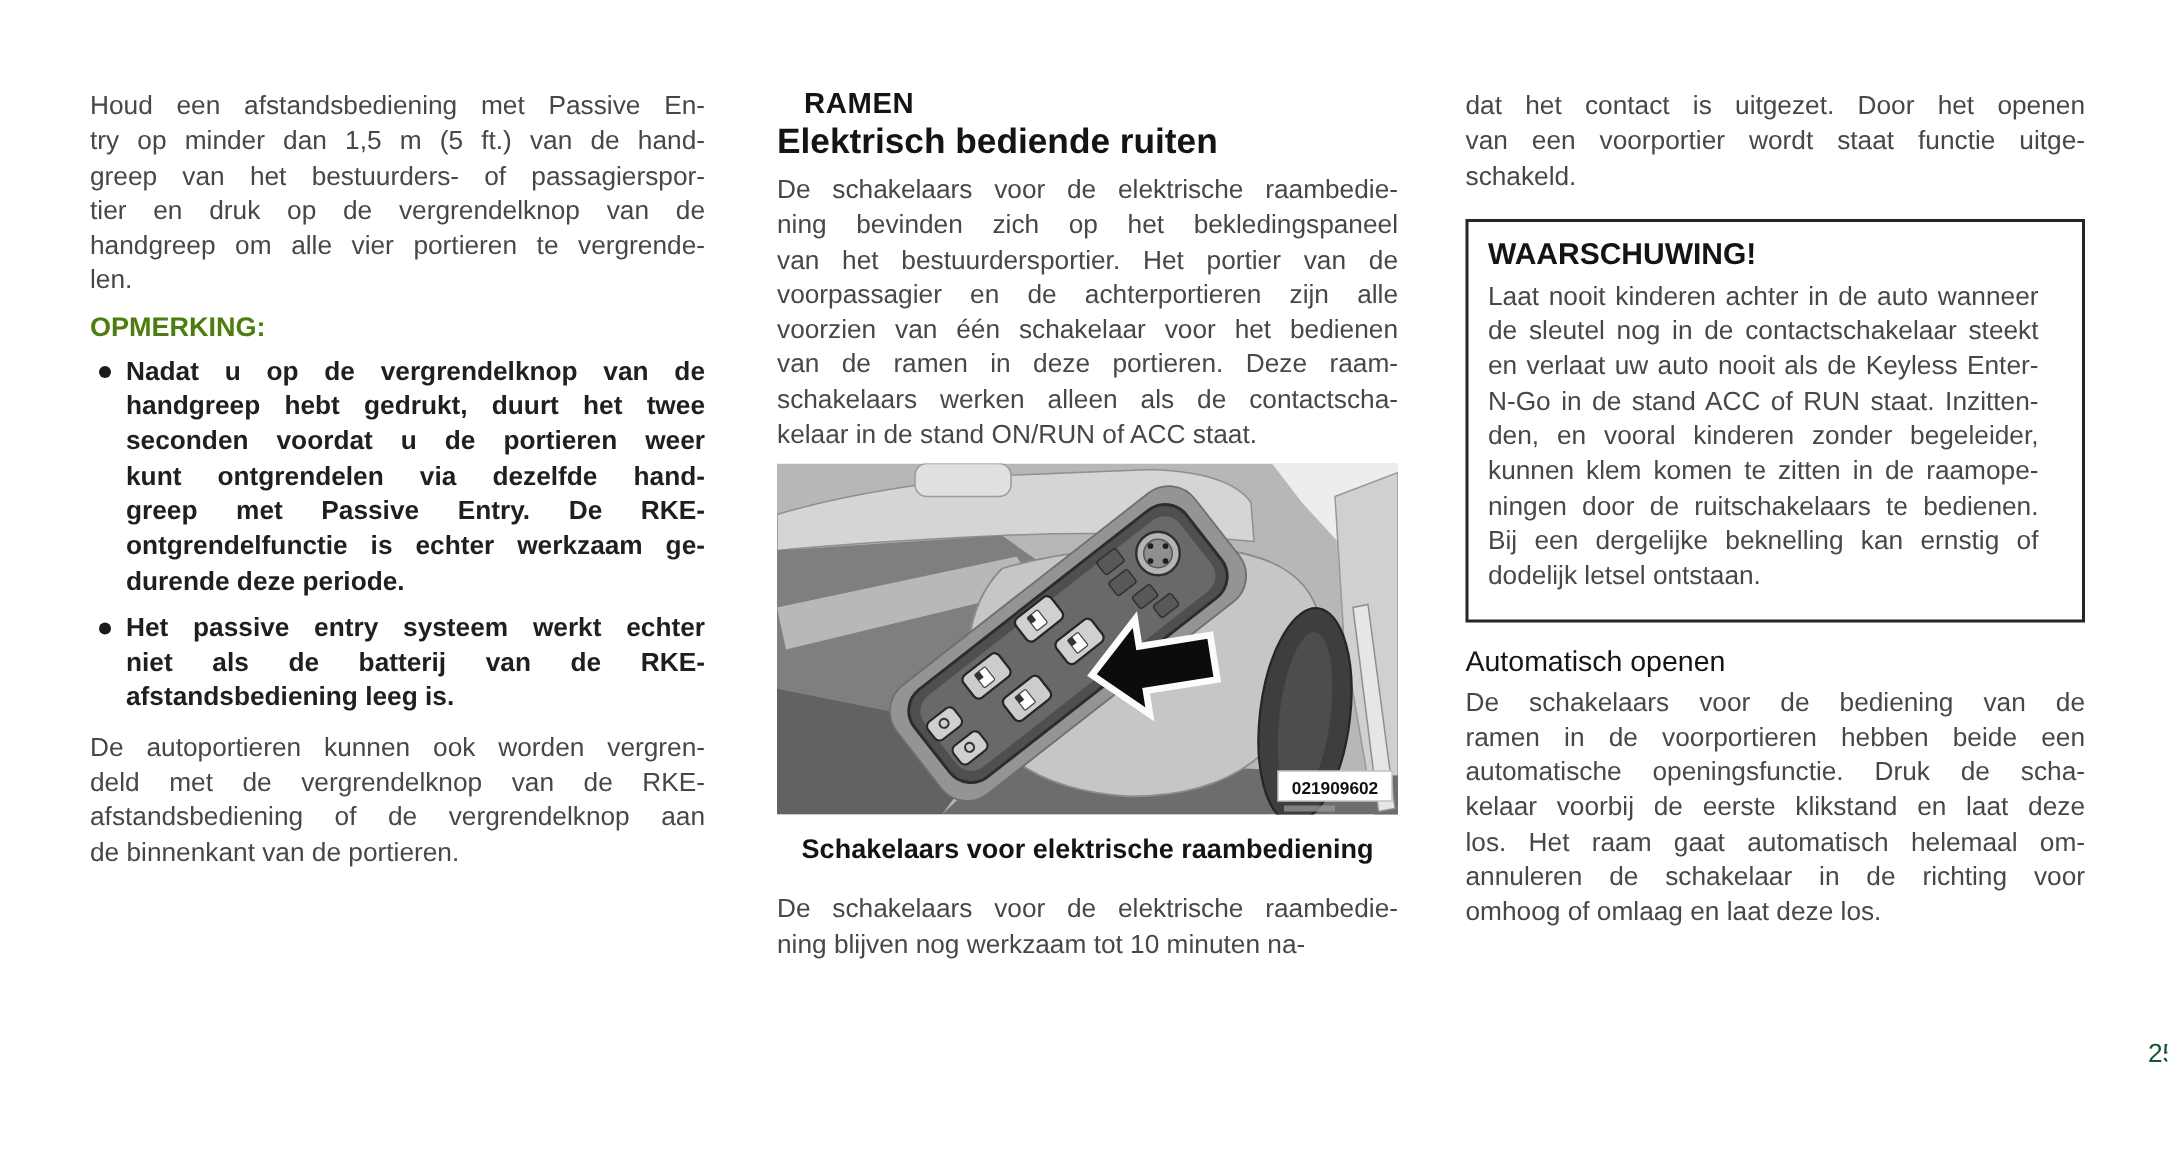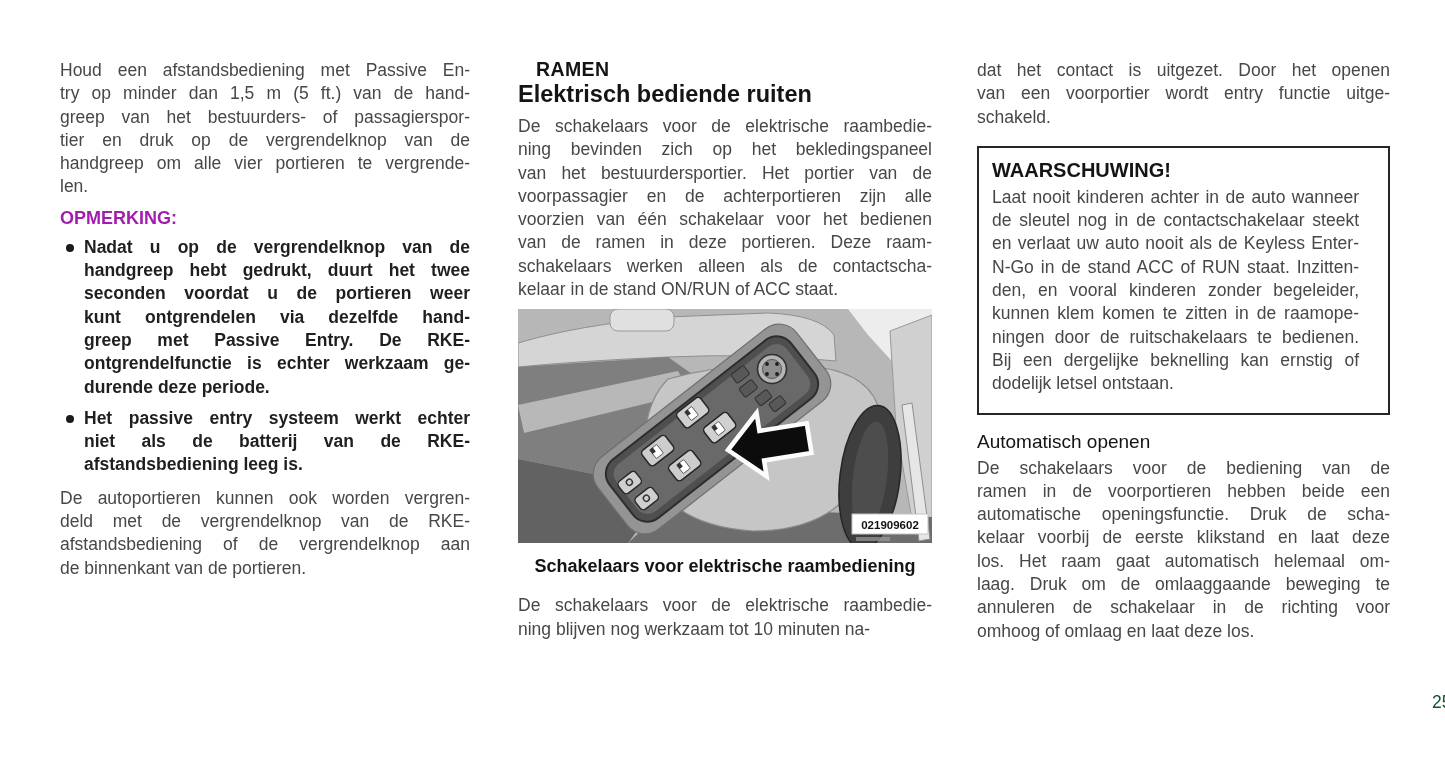--- a/index.html
+++ b/index.html
@@ -8,21 +8,21 @@
     font-family:"Liberation Sans",sans-serif;color:#474747;overflow:hidden;
   }
   .col{position:absolute;top:55px;}
   .col-left{left:60px;width:410px;}
   .col-mid{left:518px;width:414px;}
   .col-right{left:977px;width:413px;}
   .body-text{font-size:17.5px;line-height:23.3px;color:#474747;}
   .line{text-align:justify;text-align-last:justify;}
   .line:last-child{text-align-last:left;}
   .bold-text{font-weight:bold;color:#1f1f1f;}
-  .h-note{font-size:18px;font-weight:bold;color:#a21caf;margin-top:9px;}
+  .h-note{font-size:18px;font-weight:bold;color:#4d7c0f;margin-top:9px;}
   .note-list{margin-top:7px;}
   .note-item{position:relative;padding-left:24px;}
   .note-item + .note-item{margin-top:8px;}
   .bullet-dot{position:absolute;left:6px;top:8px;width:8px;height:8px;border-radius:50%;background:#1b1b1b;}
   .p-after-list{margin-top:10px;}
   .h-section{font-size:19.5px;font-weight:bold;color:#141414;letter-spacing:0.4px;padding-top:3px;margin-left:18px;}
   .h-sub{font-size:23.5px;font-weight:bold;color:#141414;margin-bottom:7px;}
   .figure{margin-top:8px;width:414px;height:234px;}
   .figure svg{display:block;width:414px;height:234px;}
   .figure-caption{font-size:18px;font-weight:bold;color:#141414;text-align:center;margin-top:13px;}
@@ -185,21 +185,21 @@
     <div class="figure-caption">Schakelaars voor elektrische raambediening</div>
     <div class="body-text p-after-figure">
         <div class="line">De schakelaars voor de elektrische raambedie-</div>
         <div class="line">ning blijven nog werkzaam tot 10 minuten na-</div>
       </div>
   </div>
 
   <div class="col col-right">
     <div class="body-text pad-top">
         <div class="line">dat het contact is uitgezet. Door het openen</div>
-        <div class="line">van een voorportier wordt entry functie uitge-</div>
+        <div class="line">van een voorportier wordt staat functie uitge-</div>
         <div class="line">schakeld.</div>
       </div>
 
     <div class="warning-box">
       <div class="warning-title">WAARSCHUWING!</div>
       <div class="body-text">
           <div class="line">Laat nooit kinderen achter in de auto wanneer</div>
           <div class="line">de sleutel nog in de contactschakelaar steekt</div>
           <div class="line">en verlaat uw auto nooit als de Keyless Enter-</div>
           <div class="line">N-Go in de stand ACC of RUN staat. Inzitten-</div>
@@ -211,20 +211,19 @@
         </div>
     </div>
 
     <div class="h-small">Automatisch openen</div>
     <div class="body-text">
         <div class="line">De schakelaars voor de bediening van de</div>
         <div class="line">ramen in de voorportieren hebben beide een</div>
         <div class="line">automatische openingsfunctie. Druk de scha-</div>
         <div class="line">kelaar voorbij de eerste klikstand en laat deze</div>
         <div class="line">los. Het raam gaat automatisch helemaal om-</div>
-        <div class="line">laag. Druk om de omlaaggaande beweging te</div>
         <div class="line">annuleren de schakelaar in de richting voor</div>
         <div class="line">omhoog of omlaag en laat deze los.</div>
       </div>
   </div>
 
   <div class="page-number">25</div>
 </div>
 
 </body></html>

